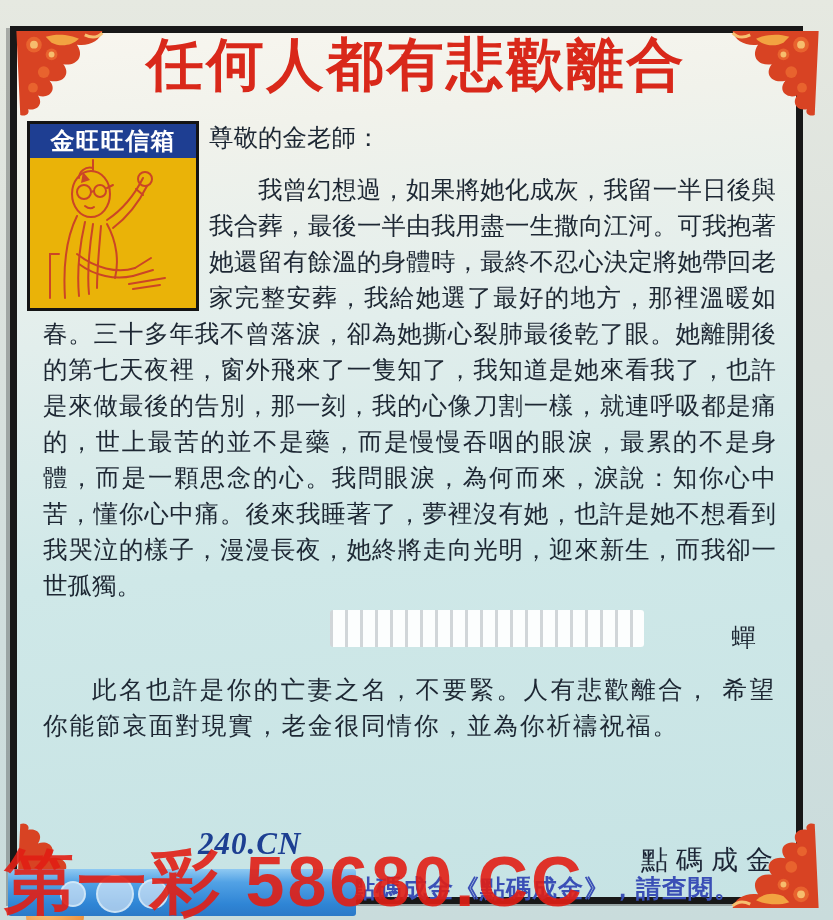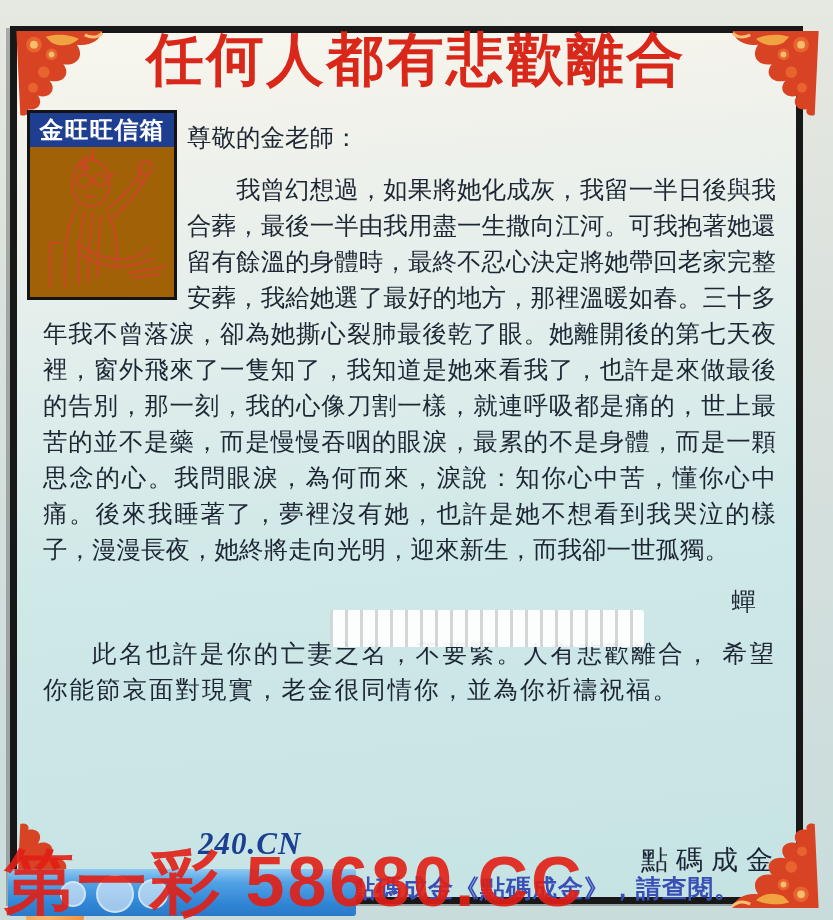--- a/index.html
+++ b/index.html
@@ -14,32 +14,32 @@
     background:linear-gradient(175deg,#f8f6ef 0%,#f1f2eb 12%,#e2eeec 34%,#cfe8e8 60%,#c6e3e4 100%);
     box-shadow:-4px 2px 0 rgba(90,95,95,.45);
   }
   .ornament{position:absolute;width:118px;height:86px;z-index:2;}
   .orn-tl{left:16px;top:31px;}
   .orn-tr{right:14px;top:31px;transform:scaleX(-1);}
   .orn-br{right:14px;bottom:12px;transform:scale(-1,-1);z-index:7;}
   .orn-bl{left:16px;bottom:12px;transform:scaleY(-1);z-index:1;}
   .title{
     position:absolute;top:32px;left:0;right:0;text-align:center;z-index:1;
-    font-family:Liberation Mono, monospace;font-weight:900;
+    font-family:Liberation Sans, sans-serif;font-weight:900;
     font-size:57px;line-height:64px;color:#d9281a;letter-spacing:3px;white-space:nowrap;
   }
   .content{
     position:absolute;top:104px;left:27px;width:765px;z-index:2;
     color:#1d2733;font-size:24.5px;line-height:36px;text-align:justify;
   }
   .content p{margin:16px;}
   .indent{text-indent:2em;}
   .sidebar{
-    float:left;width:150px;height:190px;margin:6px 10px 4px 0;
-    border:3px solid #141414;background:#a16207;box-sizing:border-box;overflow:hidden;
+    float:left;width:172px;height:190px;margin:17px 10px 4px 0;
+    border:3px solid #141414;background:#eab308;box-sizing:border-box;overflow:hidden;
   }
   .sidebar-header{
     background:#1e3e92;color:#ffffff;text-align:center;
     font-family:"Liberation Sans",sans-serif;font-weight:bold;
     font-size:24px;line-height:34px;letter-spacing:1px;
   }
   .sidebar-art{display:block;width:144px;height:148px;}
   .sig-cicada{text-align:right;padding-right:20px;margin-top:2px;}
   .reply{margin-top:10px;font-family:"DejaVu Serif",serif;letter-spacing:2px;}
   .redact{

